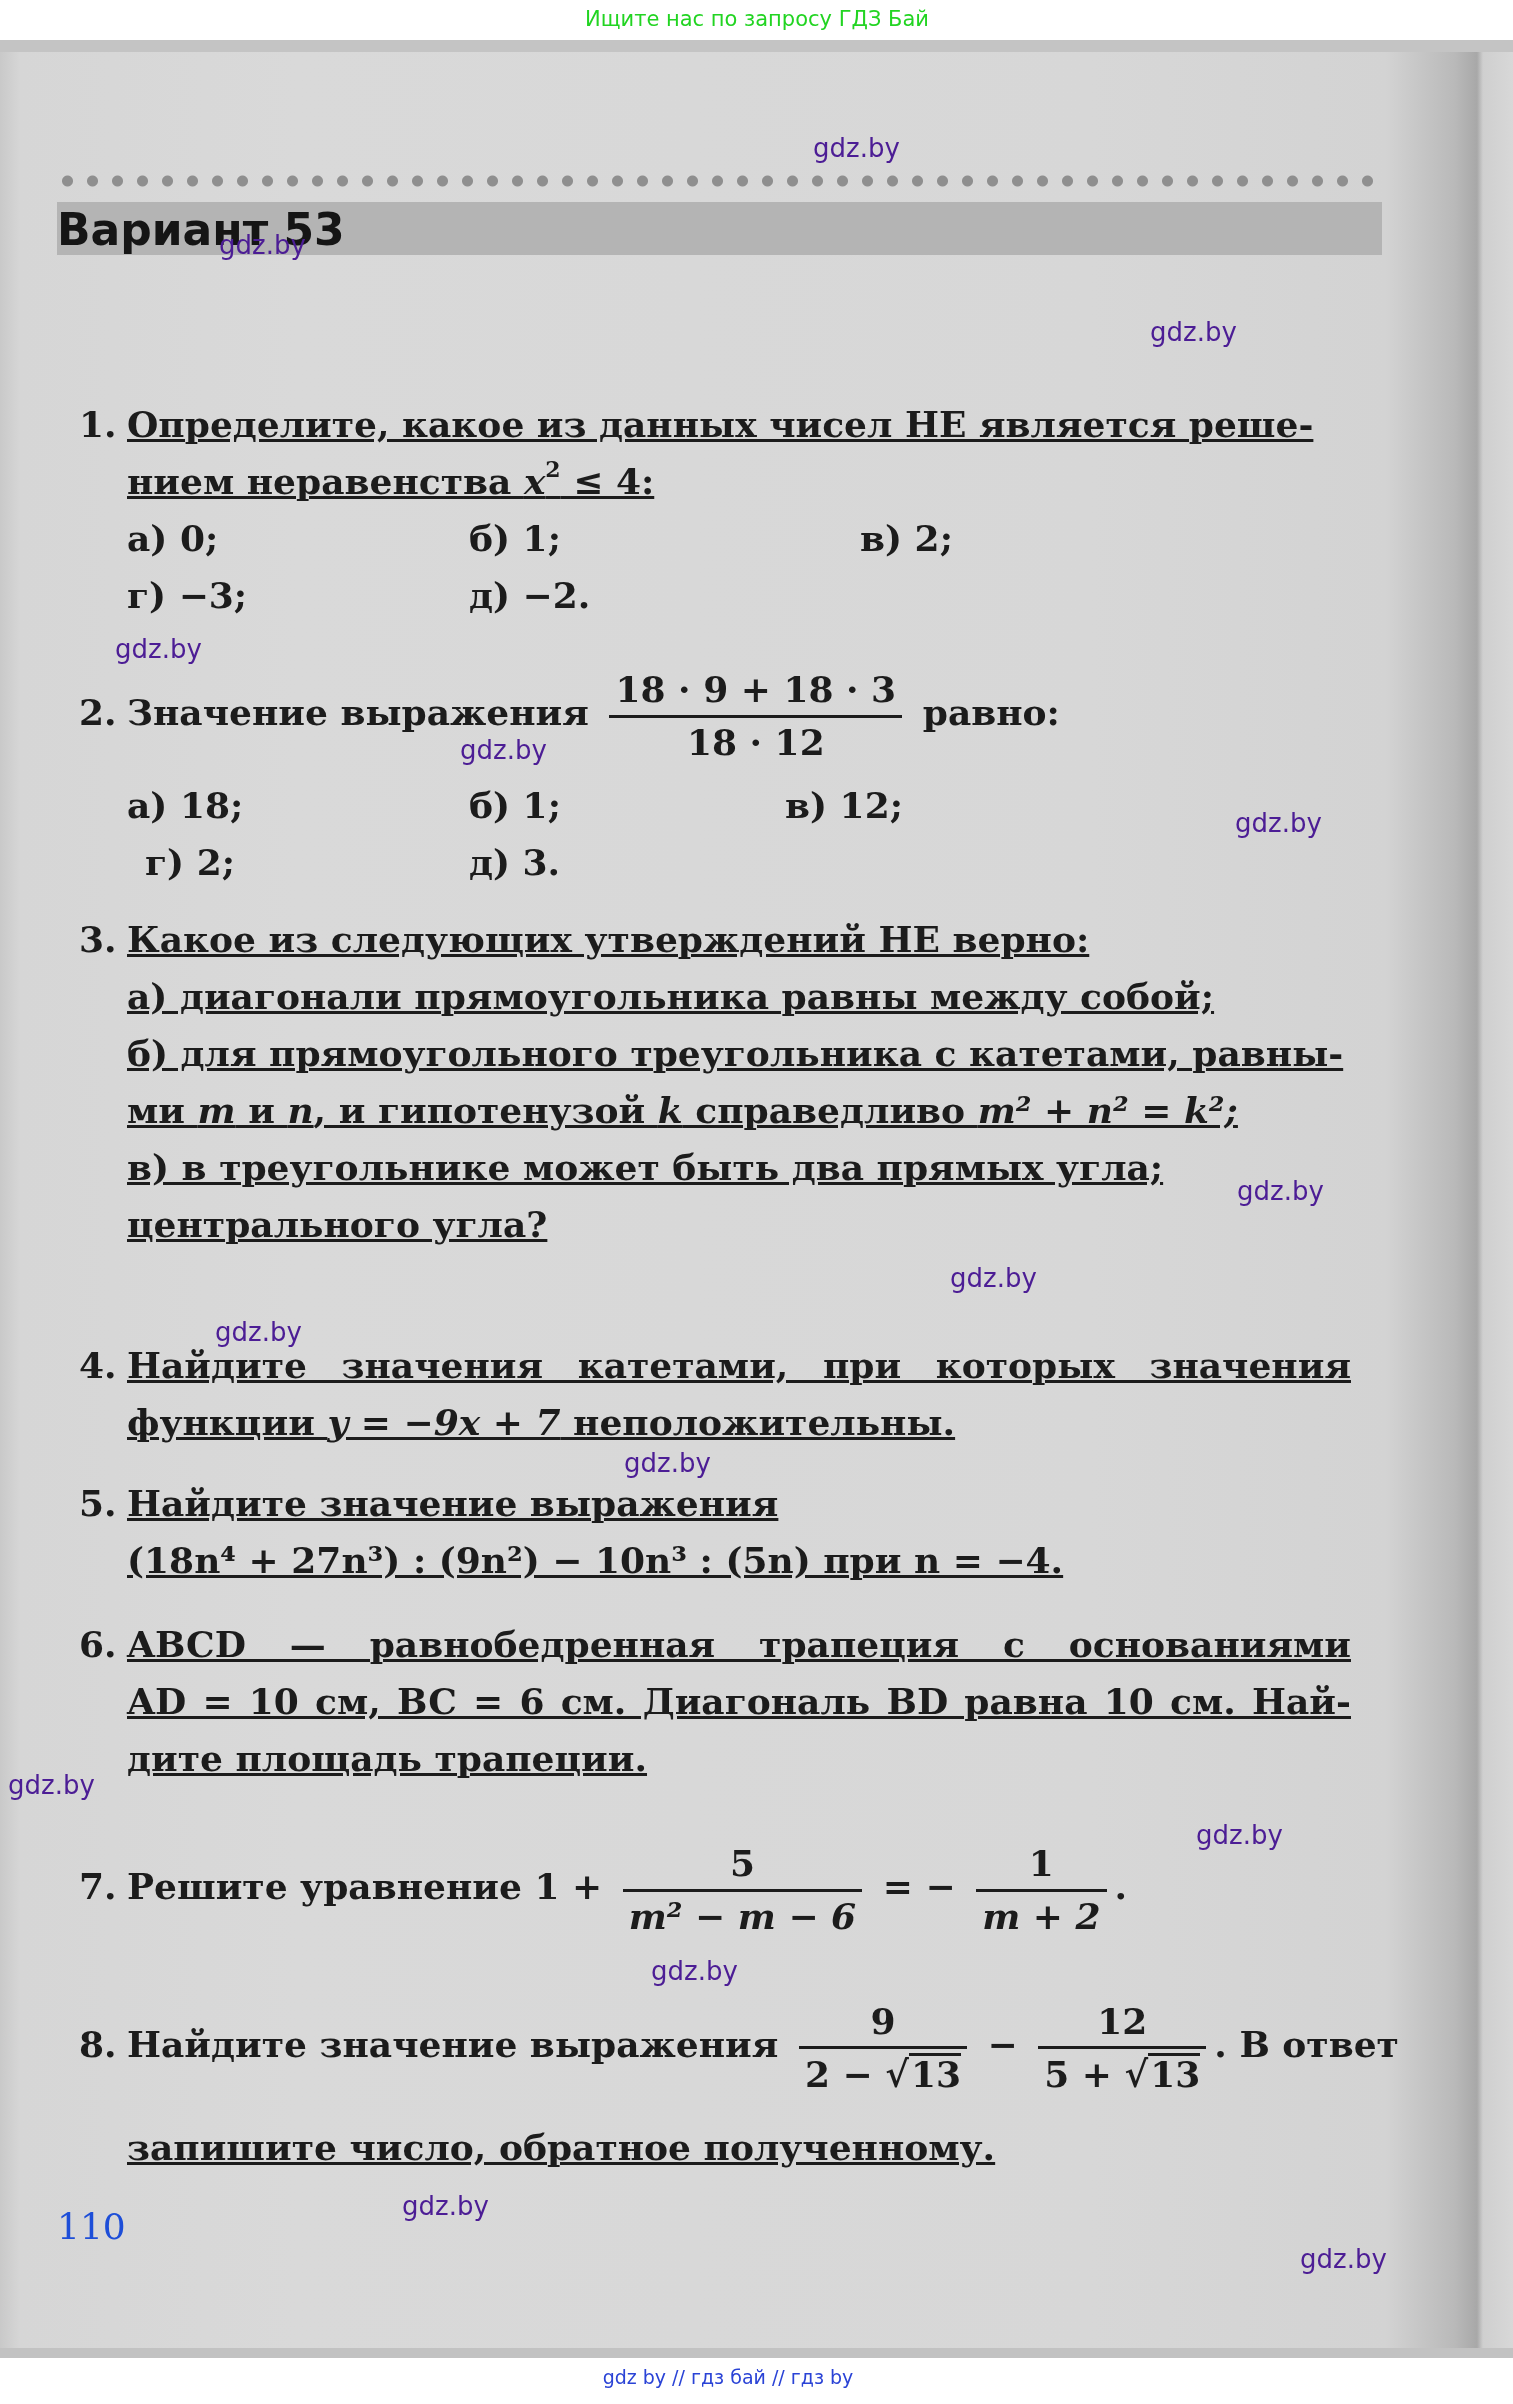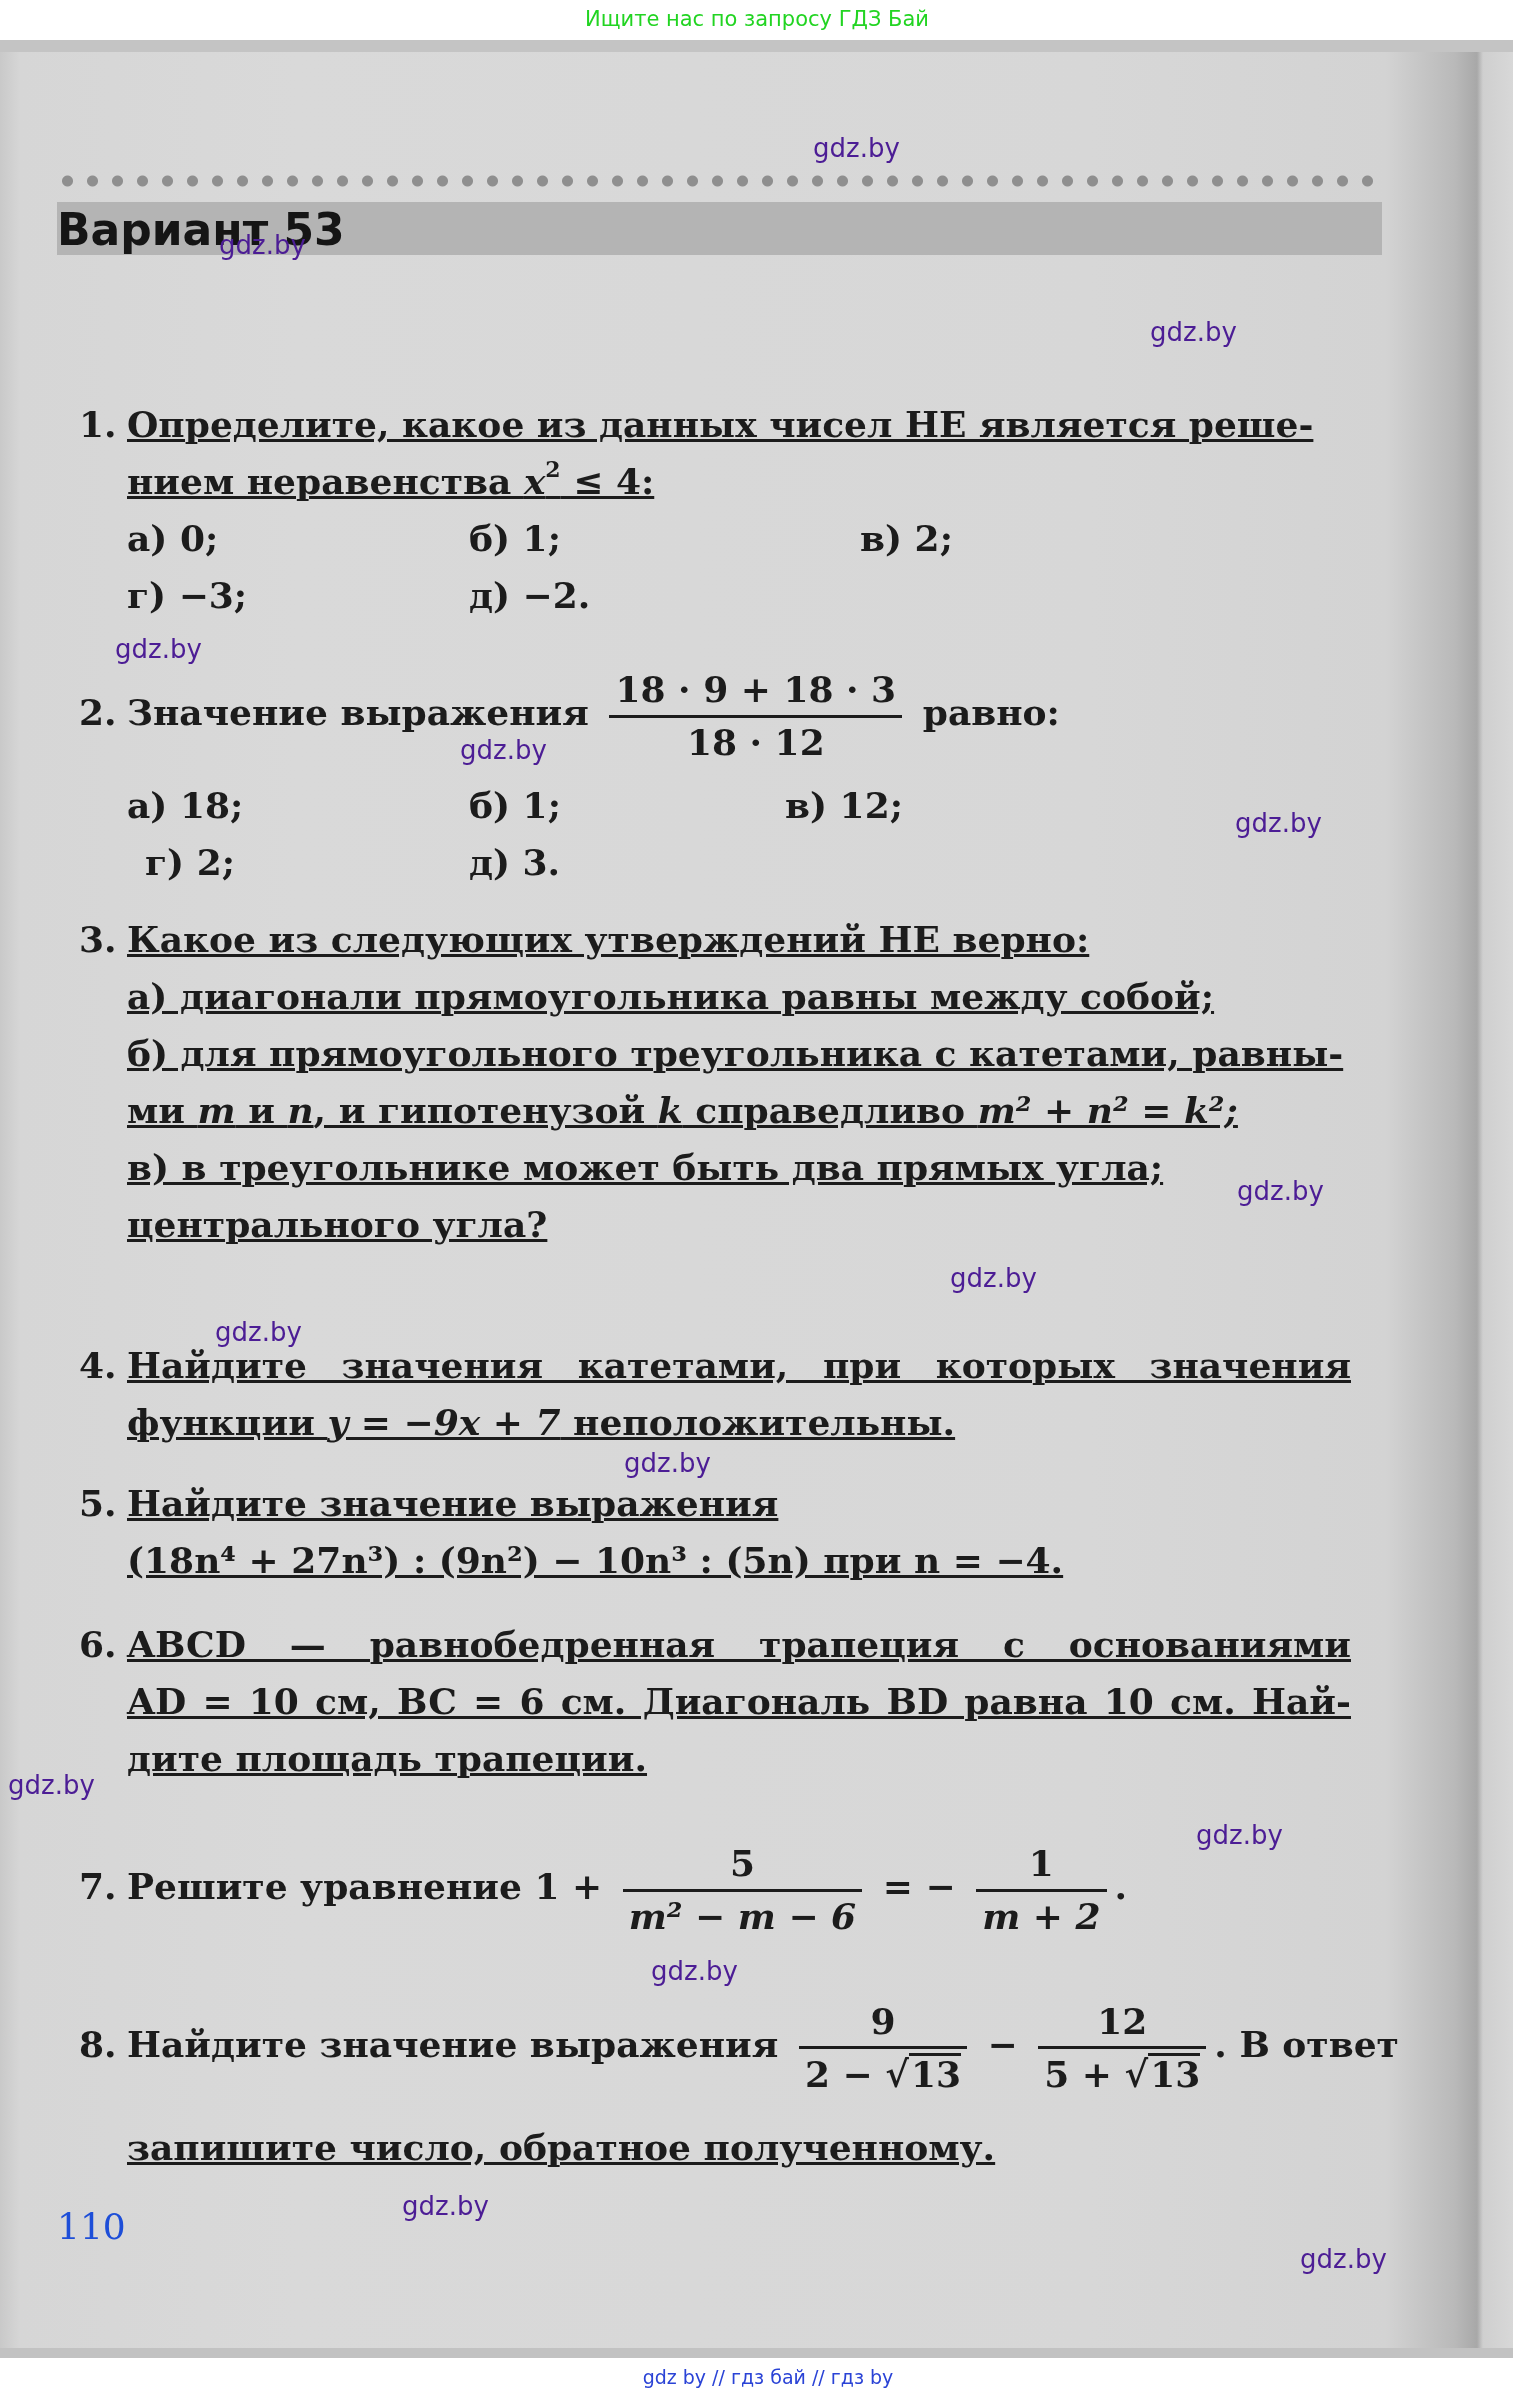--- a/index.html
+++ b/index.html
@@ -53,21 +53,21 @@
   }
   .frac .n, .frac .d { display:block; padding:0 6px; }
   .frac .bar { display:block; border-top:3px solid #1c1c1c; margin:4px 0; }
   .sqrt { display:inline-block; border-top:3px solid #1c1c1c; padding-left:2px; line-height:1.05; }
   .pageno { position:absolute; left:57px; top:2206px; font-size:36px; font-weight:normal; color:#1d4ed8; }
   .wm {
     position:absolute; font-family:"DejaVu Sans", sans-serif; font-size:26px; color:#4c1d95;
   }
   .footer {
     position:absolute; left:0; top:2366px; width:1456px; text-align:center;
-    font-family:"DejaVu Sans", sans-serif; font-size:19px; color:#2a43d6;margin-left:40px;
+    font-family:"DejaVu Sans", sans-serif; font-size:19px; color:#2a43d6;
   }
 </style>
 </head>
 <body>
 
 <div class="top-banner">Ищите нас по запросу ГДЗ Бай</div>
 
 <div class="page"></div>
 <div class="page-bottom"></div>
 

